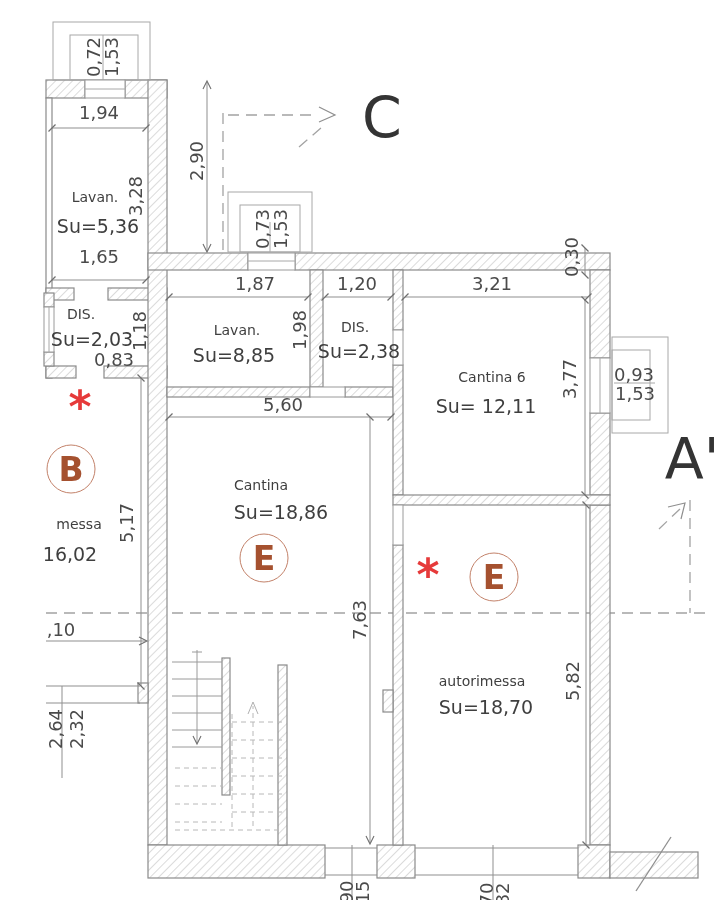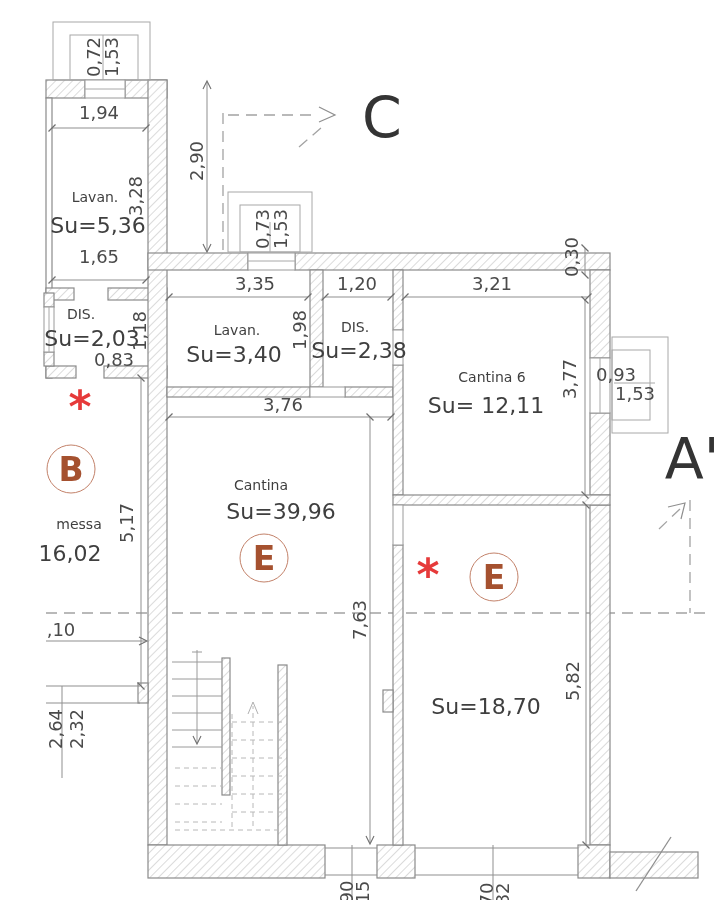--- a/index.html
+++ b/index.html
@@ -4,21 +4,21 @@
 <style>
   html,body{margin:0;padding:0;background:#fff;}
   #plan{position:relative;width:719px;height:900px;background:#ffffff;overflow:hidden;
         font-family:"DejaVu Sans","Liberation Sans",sans-serif;}
   #plan svg{position:absolute;left:0;top:0;}
   .lbl{position:absolute;color:#3f3f3f;white-space:nowrap;line-height:1;
        transform:translate(-50%,-50%);}
   .rot{transform:translate(-50%,-50%) rotate(-90deg);}
   .dim{font-size:18px;color:#4a4a4a;}
   .room{font-size:14px;}
-  .su{font-size:22px;}
+  .su{font-size:19px;}
   .sec{font-size:57px;color:#343434;}
   .ast{font-size:44px;color:#e63a3a;font-weight:bold;}
   .unit-circle{position:absolute;width:47px;height:47px;border:1.6px solid #c3826a;
        border-radius:50%;display:flex;align-items:center;justify-content:center;
        font-size:33px;font-weight:bold;color:#a5512f;
        transform:translate(-50%,-50%);}
 </style>
 </head>
 <body>
 
@@ -186,46 +186,47 @@
 <span class="lbl su" style="left:70px;top:554px">16,02</span>
 <span class="lbl rot dim" style="left:127px;top:523px">5,17</span>
 <span class="lbl dim" style="left:61px;top:630px">,10</span>
 <span class="lbl rot dim" style="left:56px;top:729px">2,64</span>
 <span class="lbl rot dim" style="left:77px;top:729px">2,32</span>
 
 <span class="lbl sec" style="left:382px;top:118px">C</span>
 <span class="lbl rot dim" style="left:263px;top:229px">0,73</span>
 <span class="lbl rot dim" style="left:281px;top:229px">1,53</span>
 
-<span class="lbl dim" style="left:255px;top:284px">3,35</span>
+<span class="lbl dim" style="left:255px;top:284px">1,87</span>
 <span class="lbl dim" style="left:357px;top:284px">1,20</span>
 <span class="lbl dim" style="left:492px;top:284px">3,21</span>
 <span class="lbl rot dim" style="left:572px;top:257px">0,30</span>
 
 <span class="lbl room" style="left:237px;top:330px">Lavan.</span>
-<span class="lbl su" style="left:234px;top:355px">Su=3,40</span>
+<span class="lbl su" style="left:234px;top:355px">Su=8,85</span>
 <span class="lbl rot dim" style="left:300px;top:330px">1,98</span>
 <span class="lbl room" style="left:355px;top:327px">DIS.</span>
 <span class="lbl su" style="left:359px;top:351px">Su=2,38</span>
 
 <span class="lbl room" style="left:492px;top:377px">Cantina 6</span>
 <span class="lbl su" style="left:486px;top:406px">Su= 12,11</span>
 <span class="lbl rot dim" style="left:570px;top:379px">3,77</span>
-<span class="lbl dim" style="left:616px;top:375px">0,93</span>
+<span class="lbl dim" style="left:634px;top:375px">0,93</span>
 <span class="lbl dim" style="left:635px;top:394px">1,53</span>
 <span class="lbl sec" style="left:692px;top:459px">A'</span>
 
-<span class="lbl dim" style="left:283px;top:405px">3,76</span>
+<span class="lbl dim" style="left:283px;top:405px">5,60</span>
 <span class="lbl room" style="left:261px;top:485px">Cantina</span>
-<span class="lbl su" style="left:281px;top:512px">Su=39,96</span>
+<span class="lbl su" style="left:281px;top:512px">Su=18,86</span>
 <div class="unit-circle" style="left:264px;top:558px">E</div>
 <span class="lbl rot dim" style="left:360px;top:620px">7,63</span>
 
 <span class="lbl ast" style="left:428px;top:575px">*</span>
 <div class="unit-circle" style="left:494px;top:577px">E</div>
+<span class="lbl room" style="left:482px;top:681px">autorimessa</span>
 <span class="lbl su" style="left:486px;top:707px">Su=18,70</span>
 <span class="lbl rot dim" style="left:573px;top:681px">5,82</span>
 
 <span class="lbl rot dim" style="left:347px;top:892px">90</span>
 <span class="lbl rot dim" style="left:363px;top:892px">15</span>
 <span class="lbl rot dim" style="left:487px;top:894px">70</span>
 <span class="lbl rot dim" style="left:503px;top:894px">82</span>
 
 </div>
 

